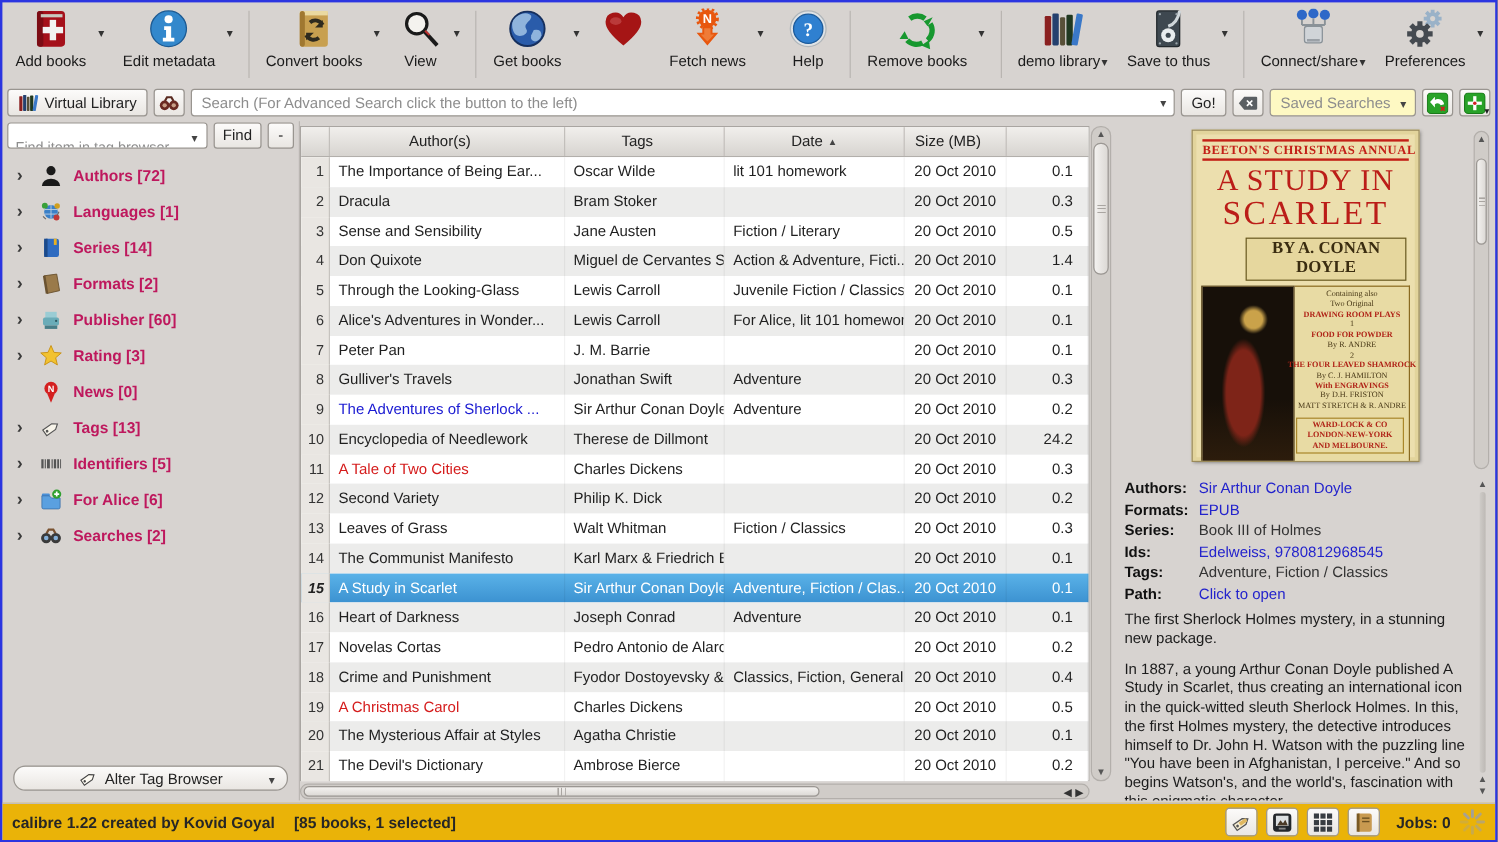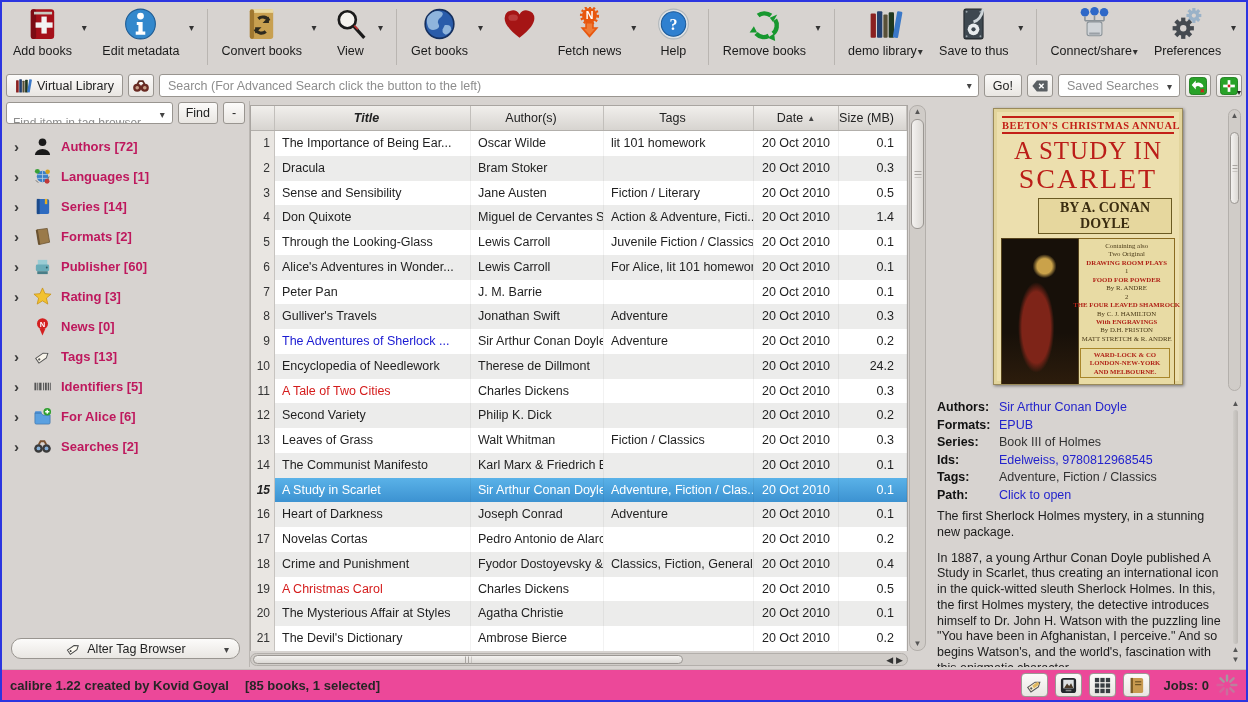--- a/index.html
+++ b/index.html
@@ -30,21 +30,21 @@
          background:linear-gradient(#fcfbfa,#e9e6e2); border:1px solid #999590;
          border-radius:3px; font-size:12.5px; color:#222; padding:0 8px; cursor:default; }
   .icon16 { width:17px; height:17px; display:inline-block; }
   .icon16 svg { width:100%; height:100%; }
   .search-wrap { position:relative; flex:1; height:23px; }
   .search-wrap input { width:100%; height:100%; border:1px solid #999590; border-radius:3px;
                        padding:0 22px 0 8px; font-size:12.5px; color:#333; background:#fff;
                        font-family:"Liberation Sans",sans-serif; }
   .search-wrap input::placeholder { color:#8d8d8d; }
   .combo-caret { position:absolute; right:7px; top:6px; font-size:10px; color:#444; }
-  .combo { position:relative; display:flex; align-items:center; height:23px; background:#ffffff;
+  .combo { position:relative; display:flex; align-items:center; height:23px; background:#fef9c3;
            border:1px solid #999590; border-radius:3px; padding:0 22px 0 8px;
            font-size:12.5px; color:#8d8d8d; white-space:nowrap; }
   .sq-btn { position:relative; width:26px; height:23px; display:inline-flex; align-items:center;
             justify-content:center; background:linear-gradient(#fcfbfa,#e9e6e2);
             border:1px solid #999590; border-radius:3px; }
   .sq-btn .icon16{ width:18px; height:18px; }
   .mini-caret { position:absolute; right:0px; bottom:-1px; font-size:8px; color:#222; }
 
   
   .left-pane { position:absolute; left:0; top:99px; width:248px; bottom:33px;
@@ -151,21 +151,21 @@
   .bd-label { font-weight:bold; color:#111; width:62px; flex:0 0 62px; }
   .bd-value { color:#333; white-space:nowrap; overflow:hidden; }
   .bd-value.link { color:#2323cc; }
   .desc { position:absolute; left:5px; top:404px; right:20px; bottom:0; overflow:hidden;
           font-size:12.5px; color:#1c1c1c; line-height:1.26; }
   .desc .dheading { font-weight:normal; margin-bottom:10px; }
 
   
   .status { position:absolute; left:0; right:0; bottom:0; height:31px;
             display:flex; align-items:center; padding:0 8px; border-top:1px solid #c2beba;
-            background:#ec4899; }
+            background:#eab308; }
   .status-left { display:flex; gap:16px; font-size:13px; font-weight:bold; color:#262626; }
   .status-right { margin-left:auto; display:flex; align-items:center; gap:7px; }
   .sbar-btn { width:27px; height:24px; display:flex; align-items:center; justify-content:center;
               background:linear-gradient(#fcfbfa,#e9e6e2); border:1px solid #9c9894; border-radius:4px; }
   .sbar-btn .sicon { width:19px; height:19px; }
   .sbar-btn svg { width:100%; height:100%; }
   .jobs-label { font-size:13px; font-weight:bold; color:#262626; margin-left:6px; }
   .spinner { width:22px; height:22px; }
   .spinner svg { width:100%; height:100%; }
 </style>
@@ -539,24 +539,20 @@
           </svg></span>
       <span>Alter Tag Browser</span>
       <span class="combo-caret">▾</span>
     </button>
   </div>
 
   <div class="grid-table">
     <div class="thead">
       <div class="th"></div>
 
-        <div class="th">
-          <span class="th-label title-h">Title</span>
-          <span class="sort-caret" style="visibility: hidden;">▲</span>
-        </div>
 
         <div class="th alt">
           <span class="th-label">Author(s)</span>
           <span class="sort-caret" style="visibility: hidden;">▲</span>
         </div>
 
         <div class="th">
           <span class="th-label">Tags</span>
           <span class="sort-caret" style="visibility: hidden;">▲</span>
         </div>

